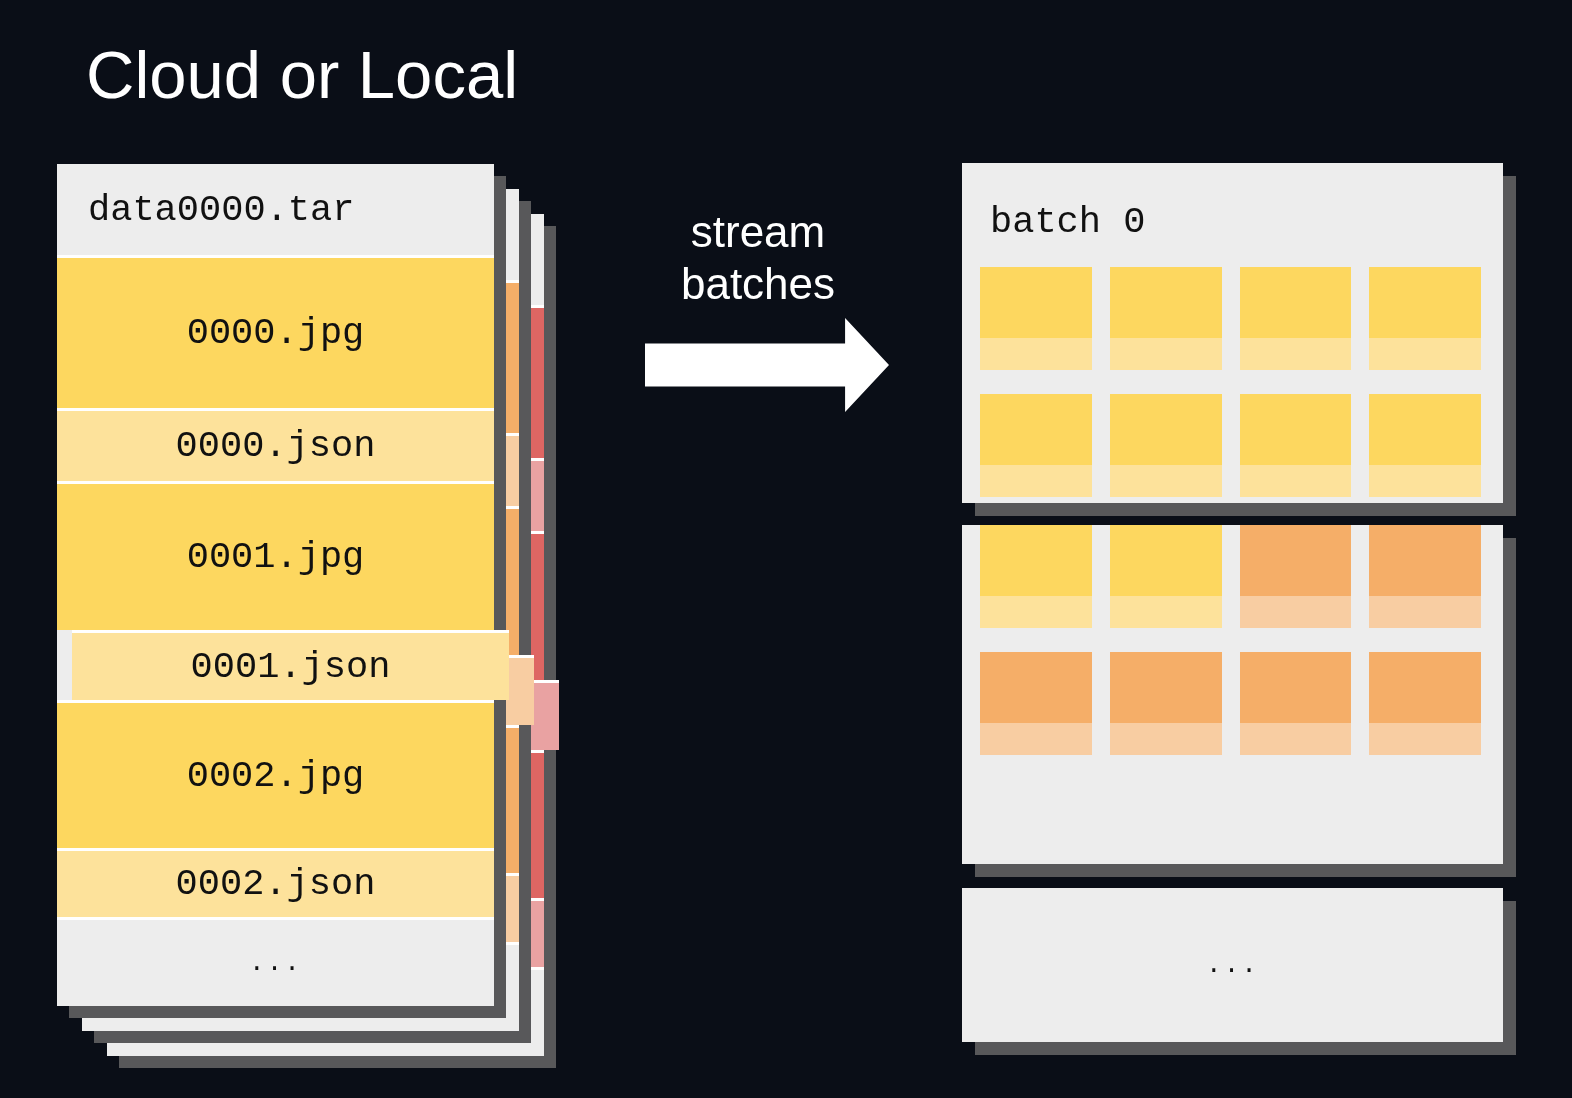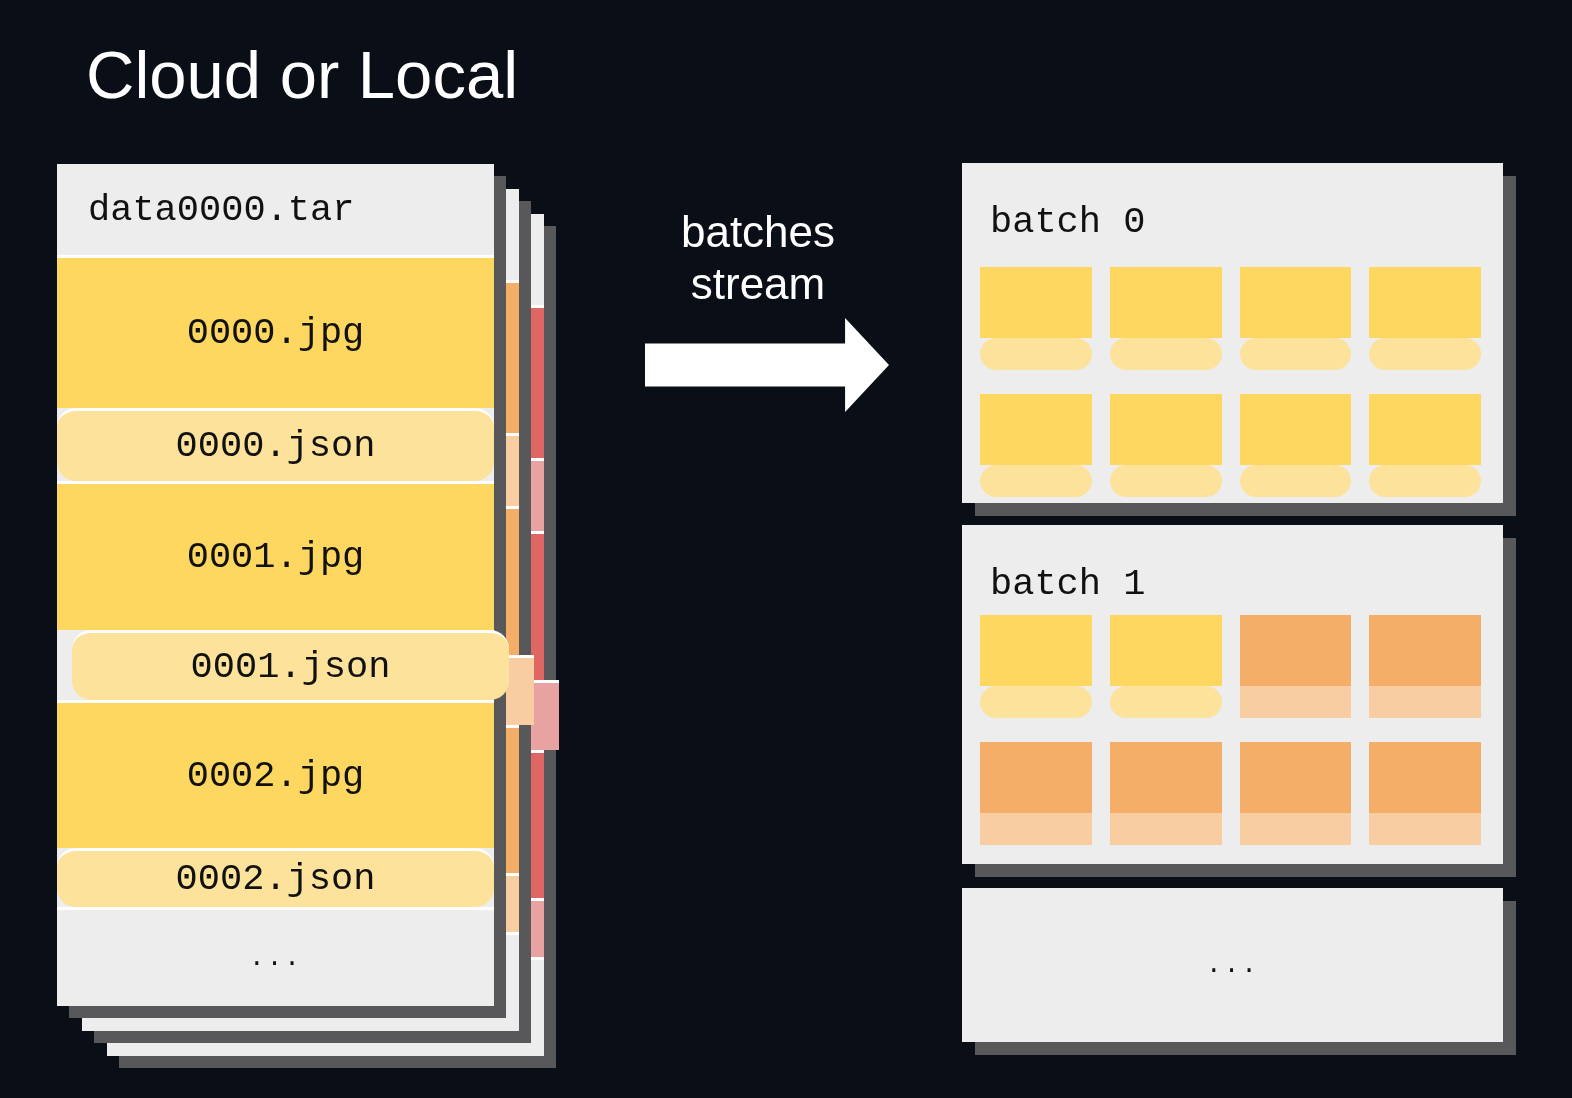--- a/index.html
+++ b/index.html
@@ -33,23 +33,23 @@
   .tar-card .row{box-sizing:border-box;width:100%;}
   .tar-card .row + .row{border-top:3px solid #FFFFFF;}
   .row.hdr{height:91px;background:var(--card_gray);display:flex;align-items:center;
     padding-left:31px;font-size:37px;color:var(--ink);}
   .row.ftr{height:89px;background:var(--card_gray);display:flex;align-items:center;
     justify-content:center;font-size:26px;color:var(--ink);letter-spacing:2px;}
   .row.lbl{display:flex;align-items:center;justify-content:center;
     font-size:37px;color:var(--ink);}
   .h-jpg1{height:153px;} .h-json1{height:73px;}
   .h-jpg2{height:149px;} .h-json2{height:70px;margin-left:15px;}
-  .h-jpg3{height:148px;} .h-json3{height:59px;}
+  .h-jpg3{height:148px;} .h-json3{height:69px;}
   .pal-yellow .p-jpg{background:var(--yellow_jpg);}
-  .pal-yellow .p-json{background:var(--yellow_json);border-radius:19px;}
+  .pal-yellow .p-json{background:var(--yellow_json);}
   .pal-orange .p-jpg{background:var(--orange_jpg);}
   .pal-orange .p-json{background:var(--orange_json);}
   .pal-red .p-jpg{background:var(--red_jpg);}
   .pal-red .p-json{background:var(--red_json);}
   .card-shadow{background:var(--shadow_gray);}
   
   .arrow-label{
     width:296px;color:#FFFFFF;font-size:44px;line-height:52px;text-align:center;
   }
   .block-arrow{
@@ -116,22 +116,22 @@
     <div class="row p-jpg h-jpg1 lbl mono">0000.jpg</div>
     <div class="row p-json h-json1 lbl mono">0000.json</div>
     <div class="row p-jpg h-jpg2 lbl mono">0001.jpg</div>
     <div class="row p-json h-json2 lbl mono">0001.json</div>
     <div class="row p-jpg h-jpg3 lbl mono">0002.jpg</div>
     <div class="row p-json h-json3 lbl mono">0002.json</div>
     <div class="row ftr mono" style="flex:1">...</div>
   </div>
 
   <div class="abs arrow-label" style="left:610px;top:206px;">
+    <div>stream</div>
     <div>batches</div>
-    <div>stream</div>
   </div>
   <div class="abs block-arrow" style="left:645px;top:318px;"></div>
 
 
   <div class="abs card-shadow" style="left:975px;top:176px;width:541px;height:340px;"></div>
   <div class="abs batch-card" style="left:962px;top:163px;height:340px;">
     <div class="batch-label mono" style="height:104px;">batch 0</div>
     <div class="tile-grid">
         <div class="tile pal-yellow">
           <div class="p-jpg"></div>
@@ -163,21 +163,20 @@
         </div>
         <div class="tile pal-yellow">
           <div class="p-jpg"></div>
           <div class="p-json"></div>
         </div>
       </div>
   </div>
 
   <div class="abs card-shadow" style="left:975px;top:538px;width:541px;height:339px;"></div>
   <div class="abs batch-card" style="left:962px;top:525px;height:339px;">
-    <div class="batch-label mono" style="height:90px;">batch 1</div>
     <div class="tile-grid">
         <div class="tile pal-yellow">
           <div class="p-jpg"></div>
           <div class="p-json"></div>
         </div>
         <div class="tile pal-yellow">
           <div class="p-jpg"></div>
           <div class="p-json"></div>
         </div>
         <div class="tile pal-orange">

